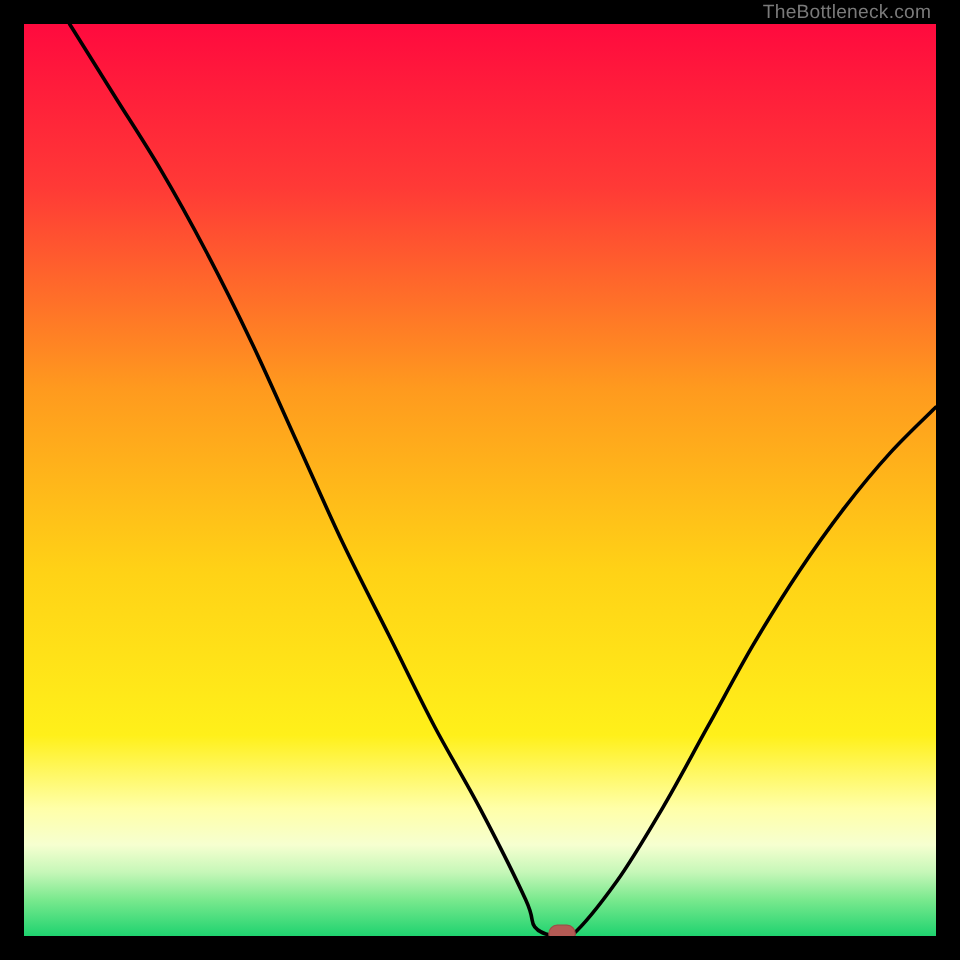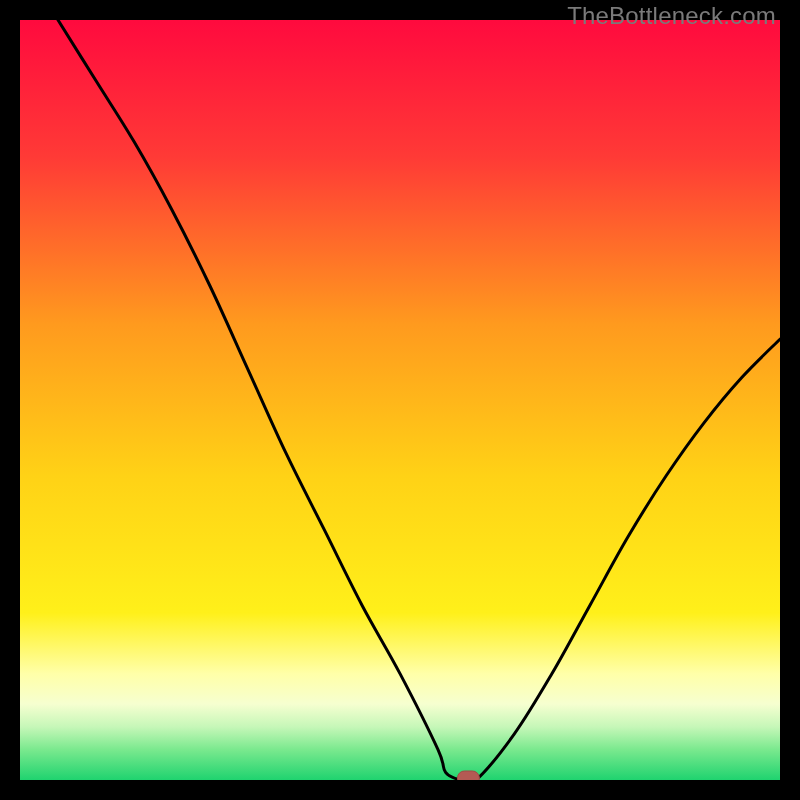--- a/index.html
+++ b/index.html
@@ -24,21 +24,21 @@
     left: 0;
     top: 0;
     width: 760px;
     height: 760px;
   }
   .watermark {
     position: absolute;
     top: 2px;
     right: 24px;
     color: #7a7a7a;
-    font-size: 24px;
+    font-size: 16px;
     font-weight: 500;
     letter-spacing: 0.2px;
     z-index: 10;
   }
   svg {
     display: block;
   }
 </style>
 </head>
 <body>

